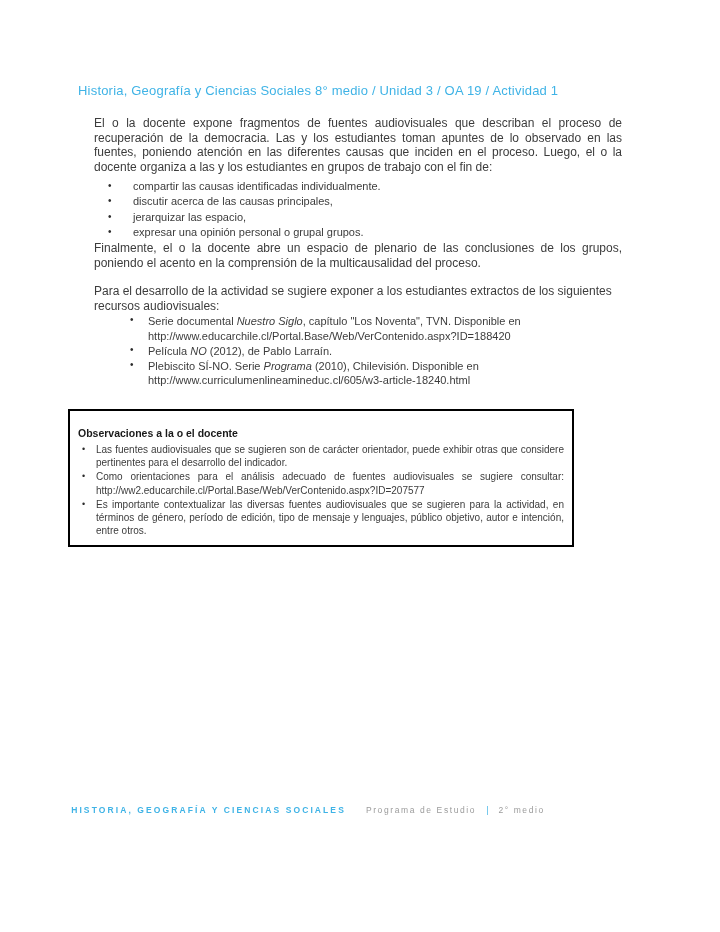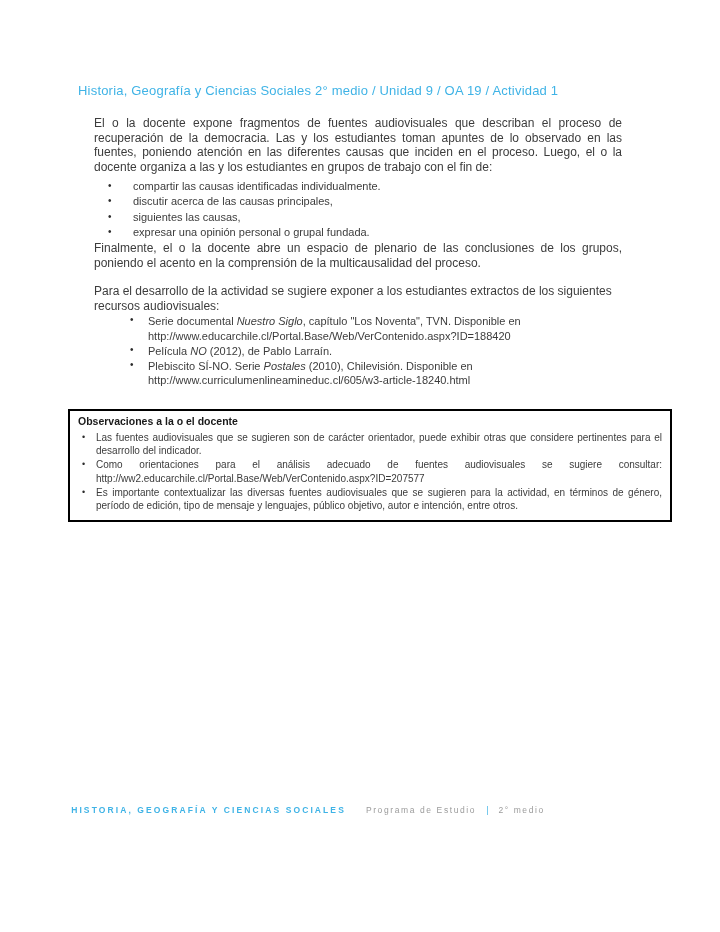--- a/index.html
+++ b/index.html
@@ -25,22 +25,22 @@
 
   ul.plain { list-style:none; position:absolute; }
   .bullets1 { left:108px; top:179px; width:500px; }
   .bullets1 li { position:relative; padding-left:25px; font-size:11px; line-height:15.3px; }
   .resources { left:130px; top:314px; width:492px; }
   .resources li { position:relative; padding-left:18px; font-size:11px; line-height:14.6px; margin-bottom:0.5px; }
   .bullet-mark { position:absolute; left:0; top:-1px; font-size:10px; color:#2b2b2b; }
   .res-url { display:block; }
 
   .note-box {
-    position:absolute; left:68px; top:409px; width:604px;
-    border:2px solid #000000; background:#ffffff; padding:4px 8px 7px 8px;
+    position:absolute; left:68px; top:409px; width:506px;
+    border:2px solid #000000; background:#ffffff; padding:16px 8px 7px 8px;
   }
   .note-title { font-size:10.5px; font-weight:700; color:#1a1a1a; margin-bottom:4px; }
   .note-list { list-style:none; }
   .note-list li {
     position:relative; padding-left:18px; font-size:10px; line-height:13.2px;
     text-align:justify; margin-bottom:1px; color:#3c3c3c;
   }
   .note-list .bullet-mark { left:4px; top:0; font-size:9px; }
 
   .footer {
@@ -54,44 +54,44 @@
   .footer-right { display:flex; gap:10px; align-items:flex-end; }
   .footer-program, .footer-grade { color:#9b9b9b; font-size:8.5px; letter-spacing:1.6px; }
   .footer-sep { color:#3fb3e6; font-size:8.5px; }
   i { font-style:italic; }
 </style>
 </head>
 <body>
 
 <div class="page">
 
-  <h1 class="doc-title">Historia, Geografía y Ciencias Sociales 2° medio / Unidad 9 / OA 19 / Actividad 1</h1>
+  <h1 class="doc-title">Historia, Geografía y Ciencias Sociales 8° medio / Unidad 3 / OA 19 / Actividad 1</h1>
 
   <p class="para para1">El o la docente expone fragmentos de fuentes audiovisuales que describan el proceso de recuperación de la democracia. Las y los estudiantes toman apuntes de lo observado en las fuentes, poniendo atención en las diferentes causas que inciden en el proceso. Luego, el o la docente organiza a las y los estudiantes en grupos de trabajo con el fin de:</p>
 
   <ul class="plain bullets1">
 
       <li>
         <span class="bullet-mark">•</span>
         <span>compartir las causas identificadas individualmente.</span>
       </li>
 
       <li>
         <span class="bullet-mark">•</span>
         <span>discutir acerca de las causas principales,</span>
       </li>
 
       <li>
         <span class="bullet-mark">•</span>
-        <span>siguientes las causas,</span>
+        <span>jerarquizar las espacio,</span>
       </li>
 
       <li>
         <span class="bullet-mark">•</span>
-        <span>expresar una opinión personal o grupal fundada.</span>
+        <span>expresar una opinión personal o grupal grupos.</span>
       </li>
     </ul>
 
   <p class="para para3">Para el desarrollo de la actividad se sugiere exponer a los estudiantes extractos de los siguientes recursos audiovisuales:</p>
 
   <p class="para para2">Finalmente, el o la docente abre un espacio de plenario de las conclusiones de los grupos, poniendo el acento en la comprensión de la multicausalidad del proceso.</p>
 
   <ul class="plain resources">
 
       <li>
@@ -101,21 +101,21 @@
       </li>
 
       <li>
         <span class="bullet-mark">•</span>
         <span>Película </span><i>NO</i><span> (2012), de Pablo Larraín.</span>
         
       </li>
 
       <li>
         <span class="bullet-mark">•</span>
-        <span>Plebiscito SÍ-NO. Serie </span><i>Postales</i><span> (2010), Chilevisión. Disponible en</span>
+        <span>Plebiscito SÍ-NO. Serie </span><i>Programa</i><span> (2010), Chilevisión. Disponible en</span>
         <span class="res-url">http://www.curriculumenlineamineduc.cl/605/w3-article-18240.html</span>
       </li>
     </ul>
 
   <div class="note-box">
     <div class="note-title">Observaciones a la o el docente</div>
     <ul class="note-list">
 
         <li>
           <span class="bullet-mark">•</span>

